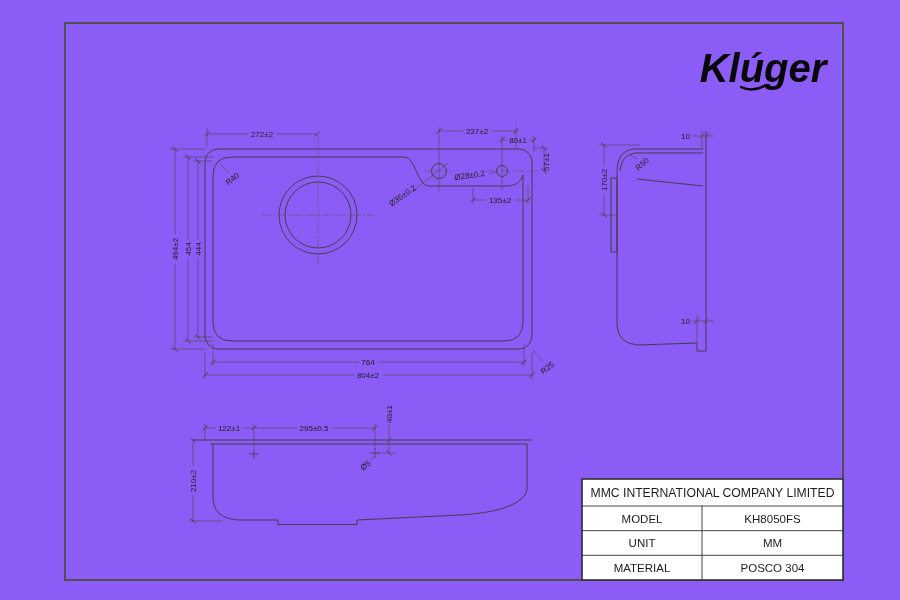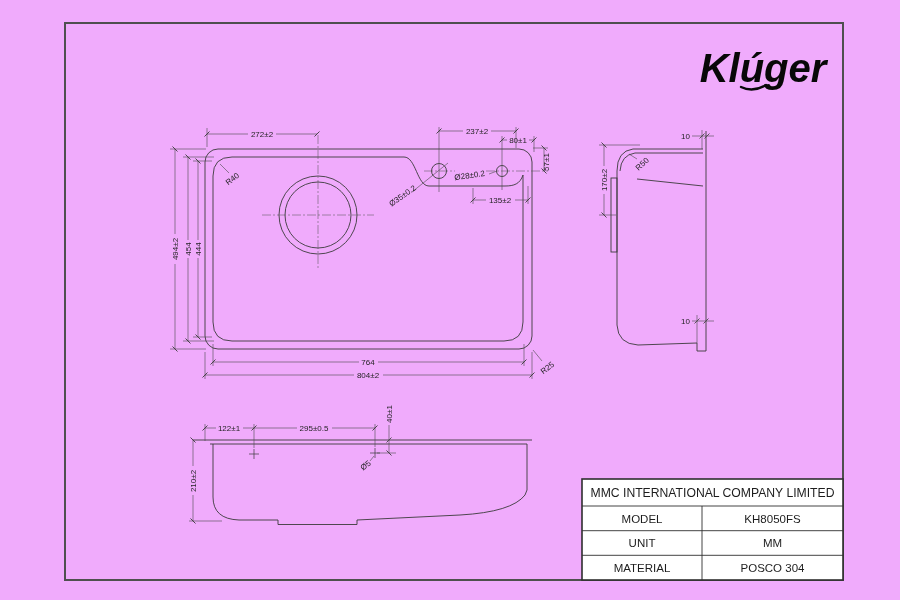--- a/index.html
+++ b/index.html
@@ -1,16 +1,16 @@
 <!DOCTYPE html>
 <html><head>
 <meta charset="utf-8">
 <style>
   html,body{margin:0;padding:0;background:#fff;}
-  .page{position:relative;width:900px;height:600px;background:#f0abfc;overflow:hidden;
+  .page{position:relative;width:900px;height:600px;background:#8b5cf6;overflow:hidden;
         font-family:"Liberation Sans", sans-serif;}
   svg text{font-family:"Liberation Sans", sans-serif;}
   .dim{font-size:8px;fill:#1f1f1f;}
   .tbl{fill:#1d1d1d;}
 </style>
 </head>
 <body>
 
 <div class="page">
 <svg width="900" height="600" viewBox="0 0 900 600">

